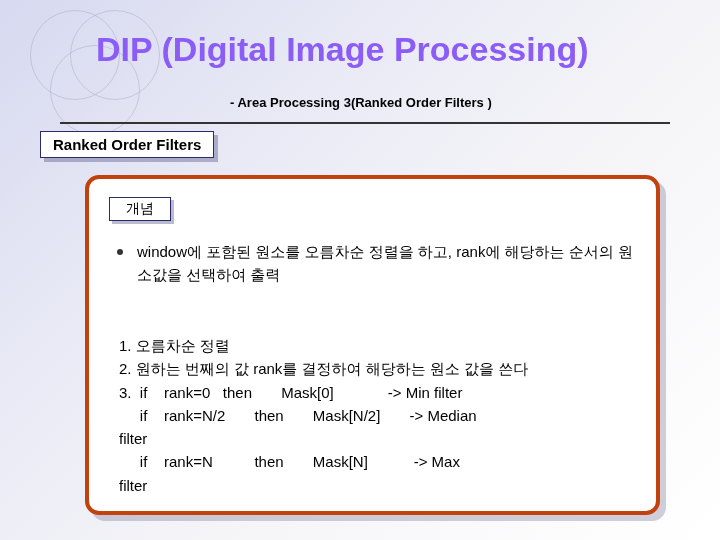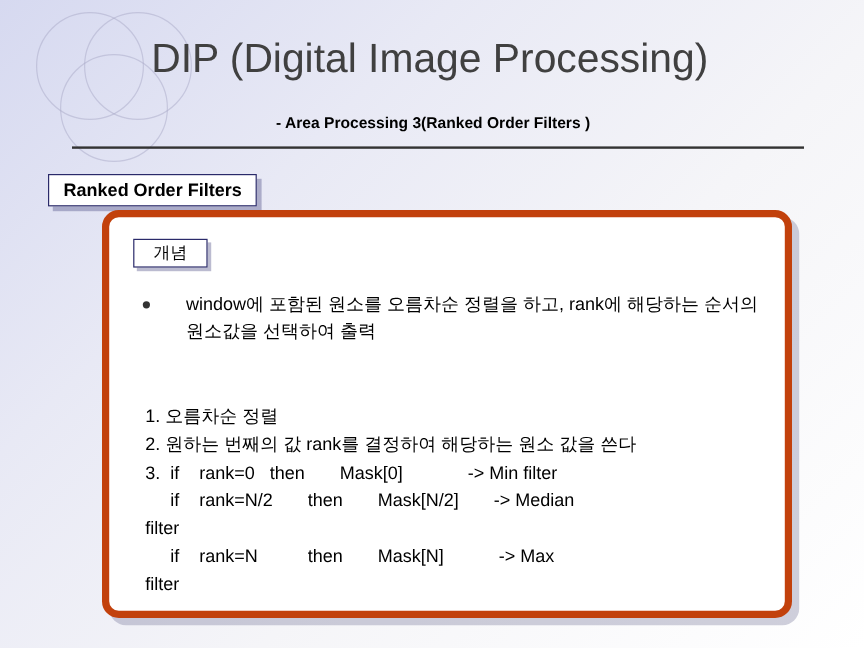--- a/index.html
+++ b/index.html
@@ -23,24 +23,24 @@
     border: 1px solid rgba(170,170,200,0.5);
     border-radius: 50%;
   }
   .c1 { width: 90px; height: 90px; top: 0; left: 0; }
   .c2 { width: 90px; height: 90px; top: 0; left: 40px; }
   .c3 { width: 90px; height: 90px; top: 35px; left: 20px; }
 
   .title {
     position: absolute;
     top: 30px;
-    left: 126px;
+    left: 96px;
     font-size: 34px;
-    font-weight: normal;
-    color: #404040;
+    font-weight: bold;
+    color: #8b5cf6;
     white-space: nowrap;
   }
   .subtitle {
     position: absolute;
     top: 95px;
     left: 230px;
     font-size: 13px;
     font-weight: bold;
     color: #000;
   }
@@ -56,50 +56,50 @@
   .tag {
     position: absolute;
     background: #fff;
     border: 1px solid #2a2a6a;
     padding: 4px 12px;
     font-size: 15px;
     box-shadow: 4px 4px 0 rgba(60,60,120,0.35);
     font-weight: bold;
     color: #000;
   }
-  .tag-main { top: 145px; left: 40px; text-align: right; }
+  .tag-main { top: 131px; left: 40px; text-align: right; }
 
   .panel {
     position: absolute;
     top: 175px;
     left: 85px;
     width: 575px;
     height: 340px;
     background: #fff;
     border-radius: 14px;
-    border: 6px solid #c2410c;
+    border: 4px solid #c2410c;
     box-shadow: 6px 6px 0 rgba(100,100,140,0.3);
     padding: 18px 20px 10px 20px;
   }
 
   .pill {
     display: inline-block;
     background: #fff;
     border: 1px solid #2a2a6a;
     padding: 2px 16px;
     font-size: 14px;
     box-shadow: 3px 3px 0 rgba(60,60,120,0.35);
     font-weight: normal;
     margin-bottom: 14px;
   }
 
   .bullet-row {
     display: flex;
     align-items: flex-start;
-    gap: 30px;
+    gap: 14px;
     margin: 6px 0 0 8px;
   }
   .bullet {
     width: 6px; height: 6px; background: #333; border-radius: 50%;
     margin-top: 8px;
     flex-shrink: 0;
   }
   .concept-text {
     font-size: 15px;
     line-height: 1.5;

